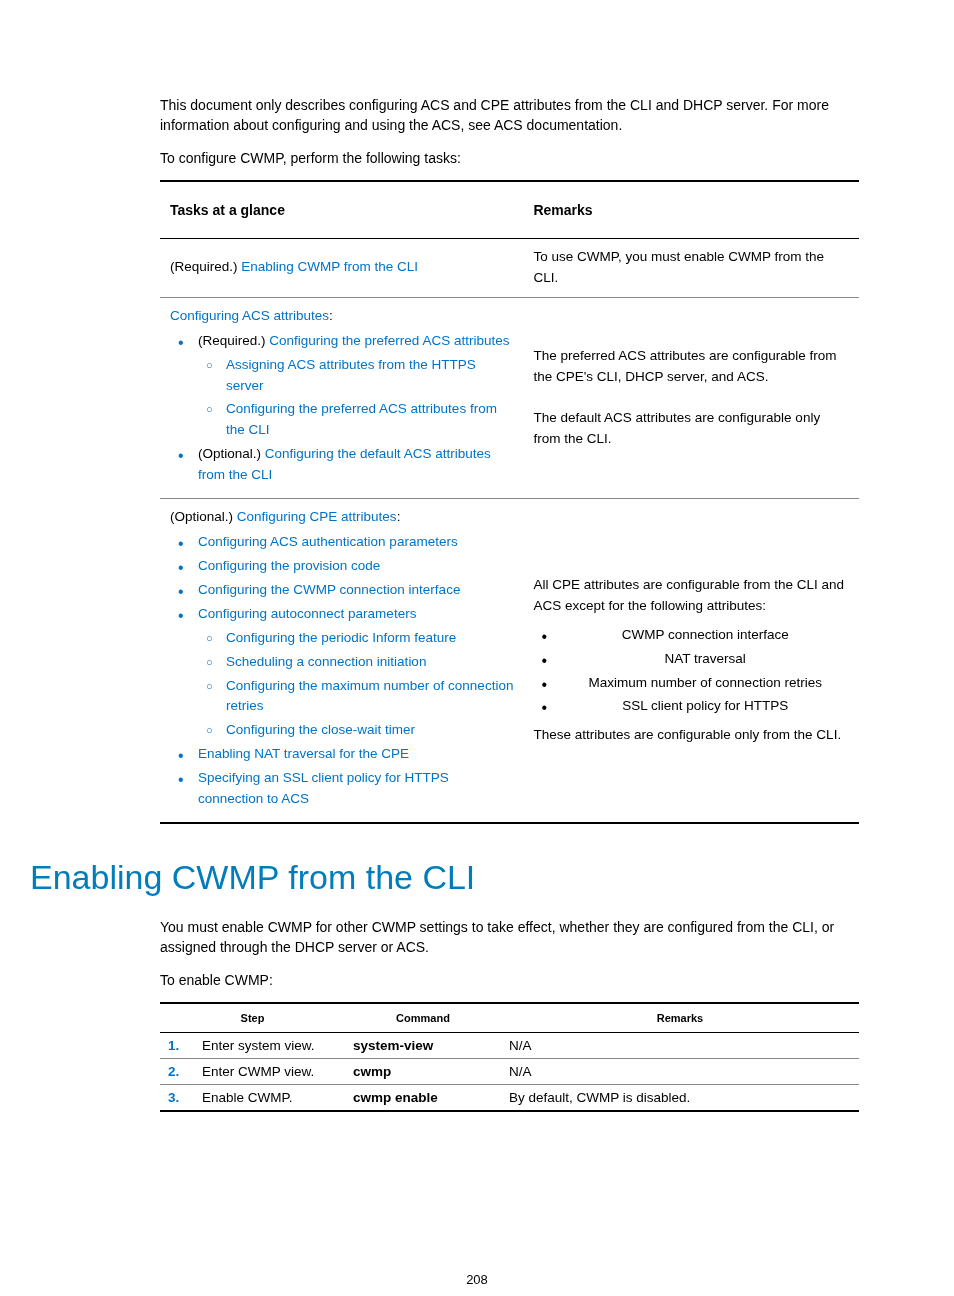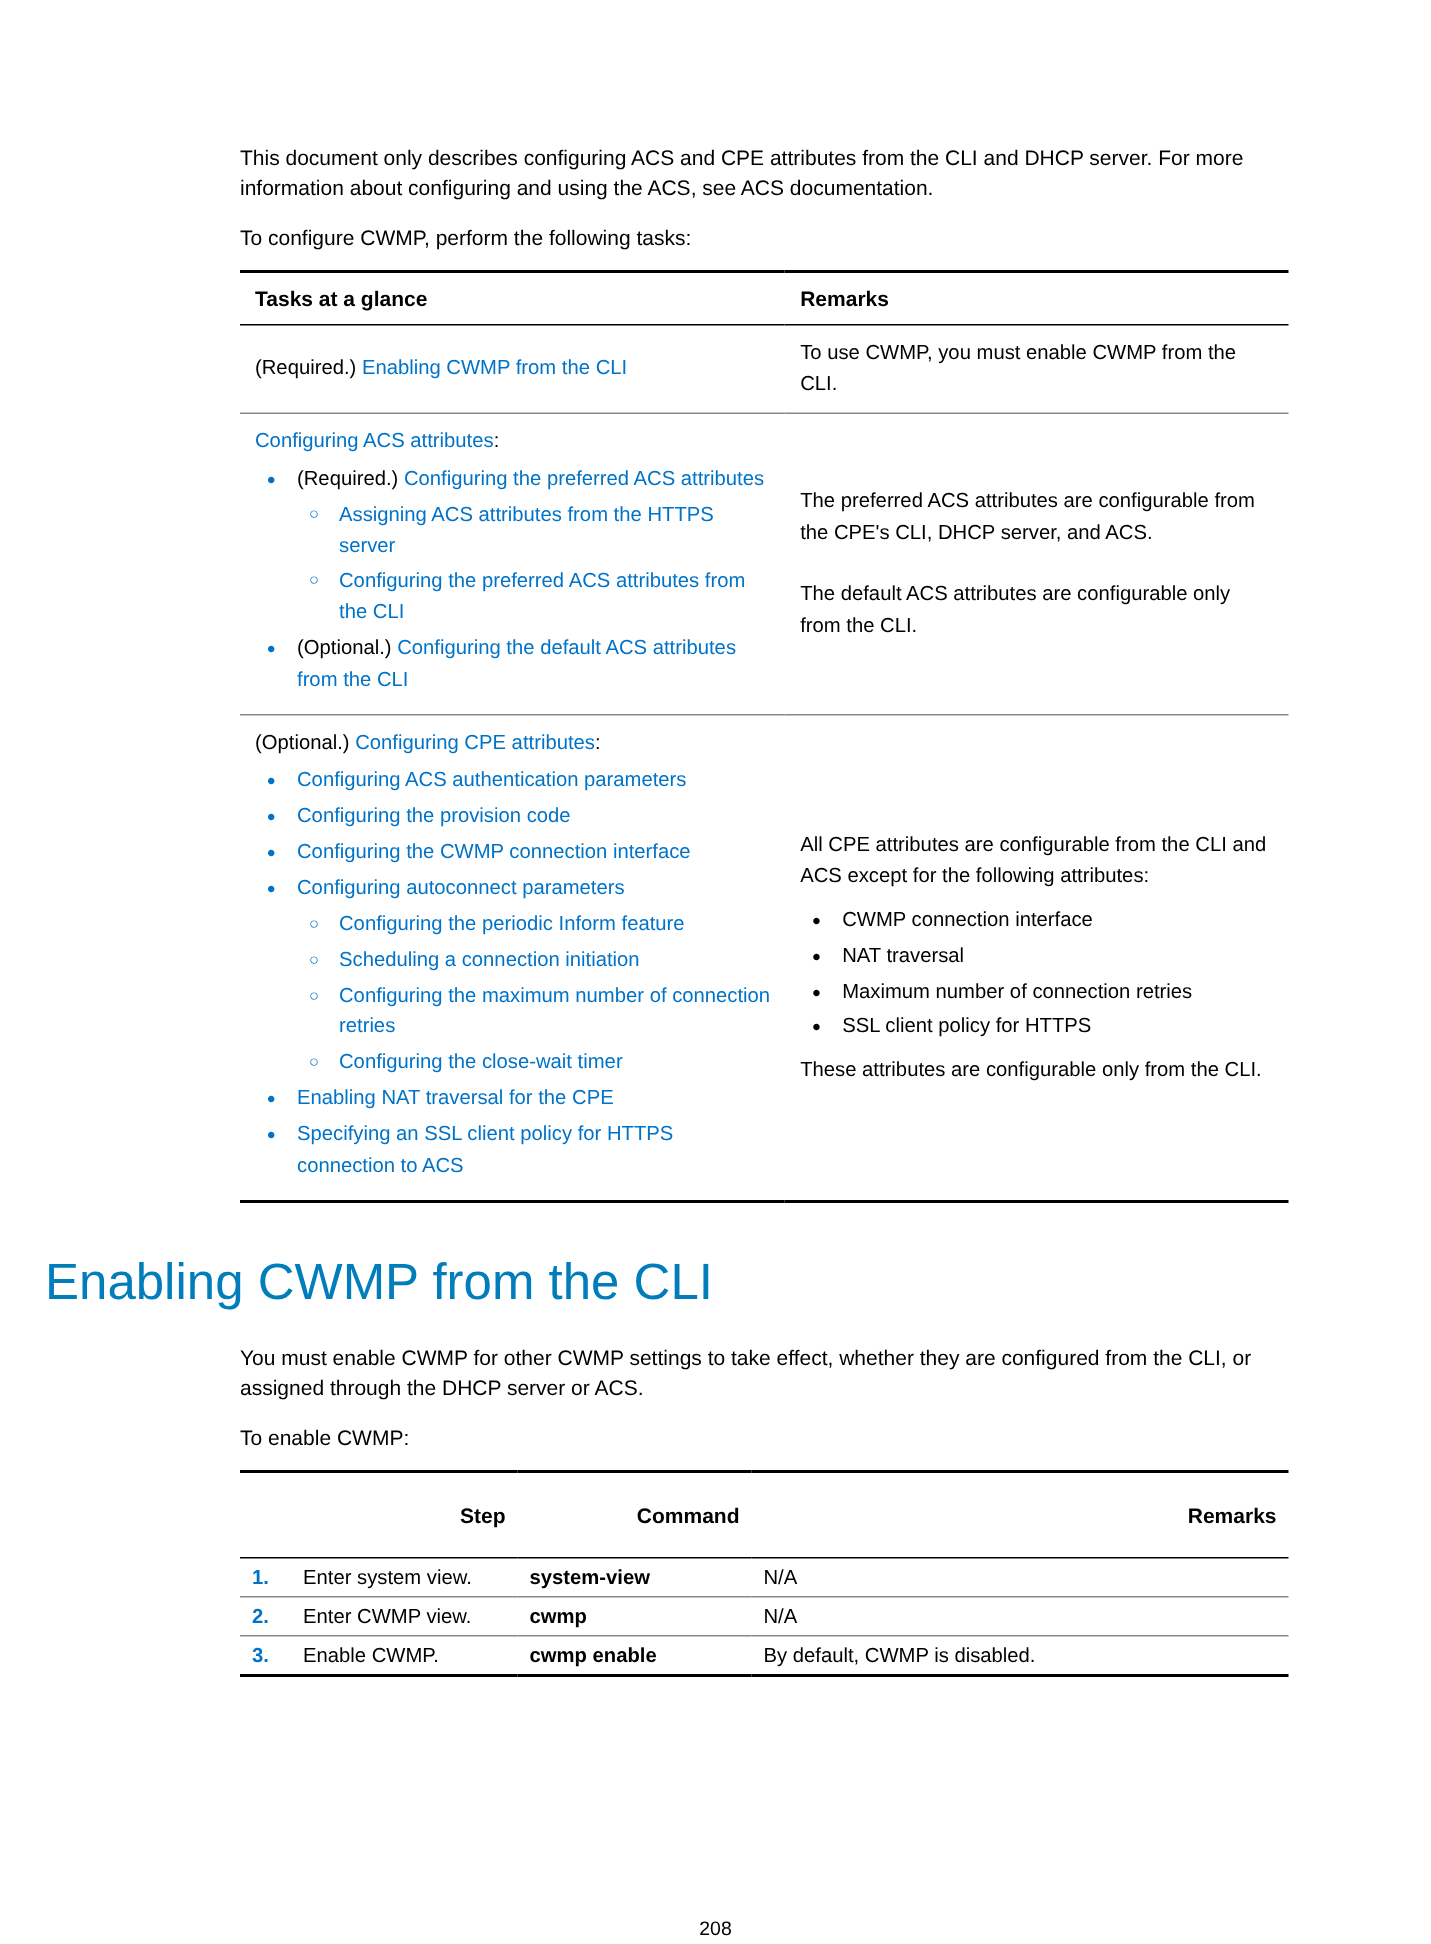--- a/index.html
+++ b/index.html
@@ -32,21 +32,21 @@
     margin: 34px 0 20px -65px;
   }
   table.task-table {
     border-collapse: collapse;
     width: 100%;
     margin-top: 10px;
     margin-bottom: 10px;
   }
   table.task-table thead th {
     text-align: left;
-    padding: 9px 10px;
+    padding: 20px 10px;
     font-weight: bold;
     border-top: 2px solid #000;
     border-bottom: 1.5px solid #000;
   }
   table.task-table tbody td {
     padding: 8px 10px;
     vertical-align: middle;
     border-bottom: 1px solid #888;
     line-height: 1.55;
     font-size: 13.5px;
@@ -68,20 +68,21 @@
     content: "•";
     color: #0073c8;
     position: absolute;
     left: -12px;
     font-size: 16px;
   }
   ul.black-bullets {
     list-style: none;
     padding-left: 20px;
     margin: 8px 0 8px 0;
+    text-align: center;
   }
   ul.black-bullets > li {
     position: relative;
     padding-left: 8px;
     margin-bottom: 3px;
   }
   ul.black-bullets > li::before {
     content: "•";
     color: #000;
     position: absolute;
@@ -105,26 +106,26 @@
     left: -14px;
     font-size: 11px;
     top: 2px;
   }
   table.step-table {
     border-collapse: collapse;
     width: 100%;
     margin-top: 8px;
   }
   table.step-table thead th {
-    text-align: right;
-    padding: 20px 8px;
+    text-align: center;
+    padding: 8px 8px;
     font-weight: bold;
     border-top: 2px solid #000;
     border-bottom: 1.5px solid #000;
-    font-size: 14px;
+    font-size: 11px;
   }
   table.step-table tbody td {
     padding: 5px 8px;
     border-bottom: 1px solid #888;
     font-size: 13.5px;
     vertical-align: top;
   }
   table.step-table tbody tr:last-child td {
     border-bottom: 2px solid #000;
   }

